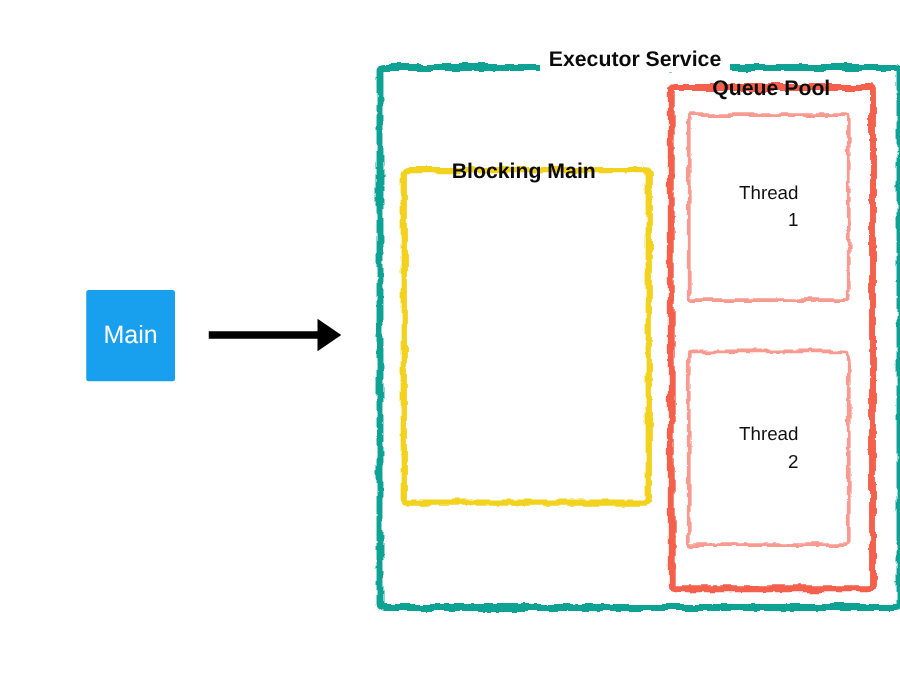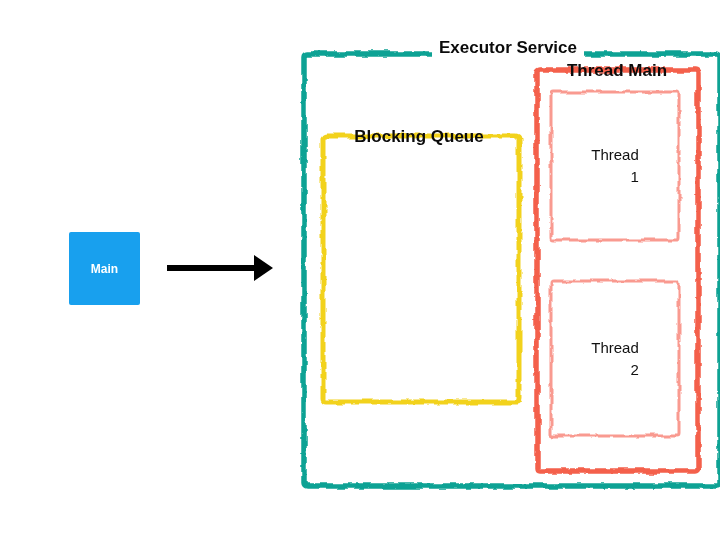--- a/index.html
+++ b/index.html
@@ -60,22 +60,22 @@
   #main-label {
     position: absolute;
     left: 37px;
     top: 232px;
     width: 71px;
     height: 73px;
     display: flex;
     align-items: center;
     justify-content: center;
     color: #ffffff;
-    font-weight: 700;
-    font-size: 12px;
+    font-weight: 400;
+    font-size: 20px;
     z-index: 2;
   }
 </style>
 </head>
 <body>
 
 <div id="canvas">
 
   <svg id="diagram-svg" viewBox="0 0 720 540" xmlns="http://www.w3.org/2000/svg">
     <defs>
@@ -96,23 +96,23 @@
     <rect x="519" y="281" width="128" height="155" rx="2" fill="none" stroke-width="3" filter="url(#rough)" stroke="#F99A90"></rect>
 
     <rect x="37" y="232" width="71" height="73" rx="2" fill="#18A0EE"></rect>
 
     <line x1="135" y1="268" x2="224" y2="268" stroke-width="6" stroke="#000000"></line>
     <polygon points="222,255 241,268 222,281" fill="#000000"></polygon>
   </svg>
 
   <div class="box-title bg-white" id="executor-service-label">Executor Service</div>
 
-  <div class="box-title" id="thread-pool-label">Thread Main</div>
+  <div class="box-title" id="thread-pool-label">Queue Pool</div>
 
-  <div class="box-title" id="blocking-queue-label">Blocking Queue</div>
+  <div class="box-title" id="blocking-queue-label">Blocking Main</div>
 
   <div class="thread-label" id="thread-1-label">Thread
 1</div>
 
   <div class="thread-label" id="thread-2-label">Thread
 2</div>
 
   <div id="main-label">Main</div>
 
 </div>

